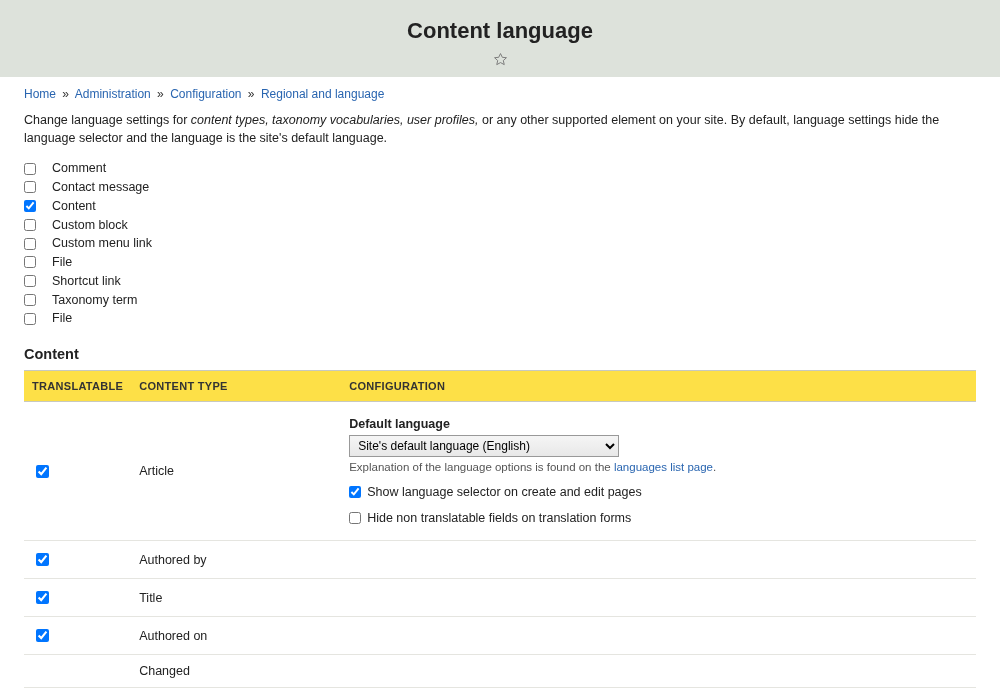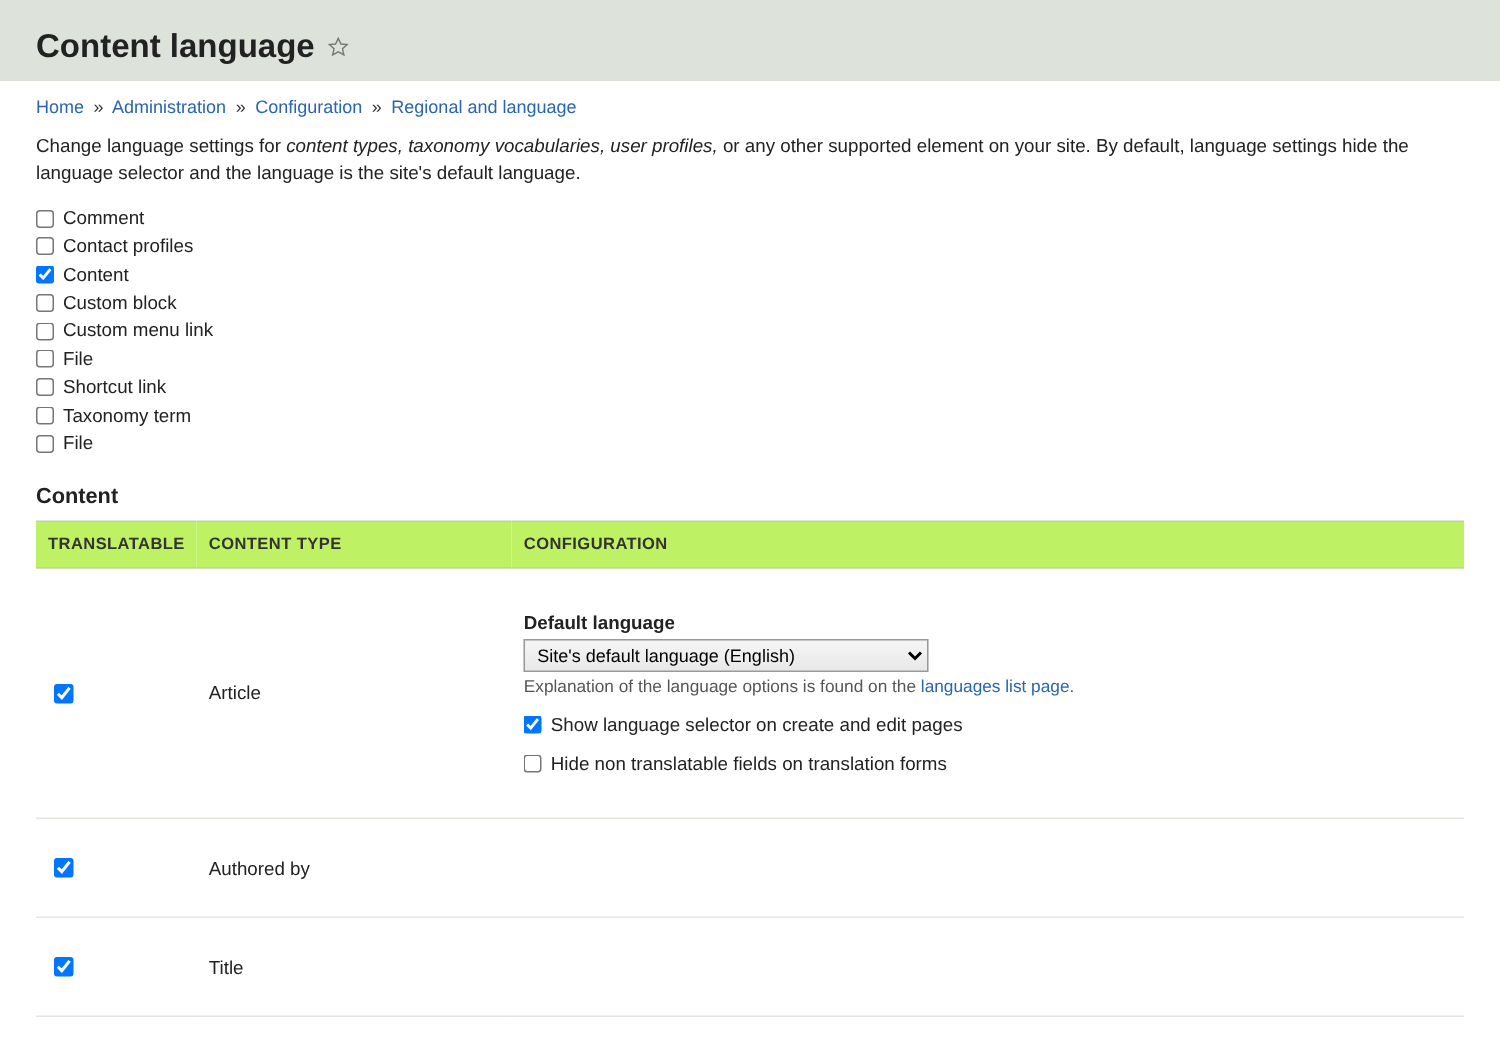--- a/index.html
+++ b/index.html
@@ -14,20 +14,21 @@
     background: #dde2db;
     padding: 18px 24px 10px 24px;
   }
   .page-title {
     font-size: 22px;
     font-weight: bold;
     color: #222;
     display: flex;
     align-items: center;
     gap: 8px;
+    flex-direction: column;
   }
   .star-icon {
     width: 15px;
     height: 15px;
     display: inline-block;
   }
   .star-icon svg { display:block; }
   .content-wrap {
     padding: 10px 24px 24px 24px;
   }
@@ -48,21 +49,21 @@
     font-weight: bold;
     font-size: 13px;
     margin-bottom: 6px;
   }
   .check-list {
     margin-bottom: 18px;
   }
   .check-item {
     display: flex;
     align-items: center;
-    gap: 6px;
+    gap: 16px;
     font-size: 12.5px;
     line-height: 1.5;
   }
   .check-item input[type="checkbox"] {
     margin: 0;
     width: 12px;
     height: 12px;
   }
   .section-heading {
     font-size: 14.5px;
@@ -72,28 +73,28 @@
   table.config-table {
     width: 100%;
     border-collapse: collapse;
   }
   table.config-table th {
     text-align: left;
     font-size: 11px;
     font-weight: bold;
     letter-spacing: 0.3px;
     color: #333;
-    background: #bef264;
+    background: #fde047;
     border-top: 1px solid #c7c9c0;
     border-bottom: 1px solid #c7c9c0;
     padding: 9px 8px;
   }
   table.config-table td {
     border-bottom: 1px solid #e5e5e0;
-    padding: 23px 8px;
+    padding: 9px 8px;
     vertical-align: middle;
     font-size: 12.5px;
   }
   .col-trans { width: 100px; padding-left: 8px;}
   .col-type { width: 210px; }
   .config-block {
     padding: 6px 0;
   }
   .config-label {
     font-weight: bold;
@@ -153,21 +154,21 @@
     <span>Change language settings for </span><em>content types, taxonomy vocabularies, user profiles,</em><span> or any other supported element on your site. By default, language settings hide the language selector and the language is the site's default language.</span>
   </div>
 
   <div class="check-list" id="custom-settings-list">
       <div class="check-item">
         <input type="checkbox" style="">
         <span>Comment</span>
       </div>
       <div class="check-item">
         <input type="checkbox" style="">
-        <span>Contact profiles</span>
+        <span>Contact message</span>
       </div>
       <div class="check-item">
         <input type="checkbox" checked="" style="">
         <span>Content</span>
       </div>
       <div class="check-item">
         <input type="checkbox" style="">
         <span>Custom block</span>
       </div>
       <div class="check-item">

